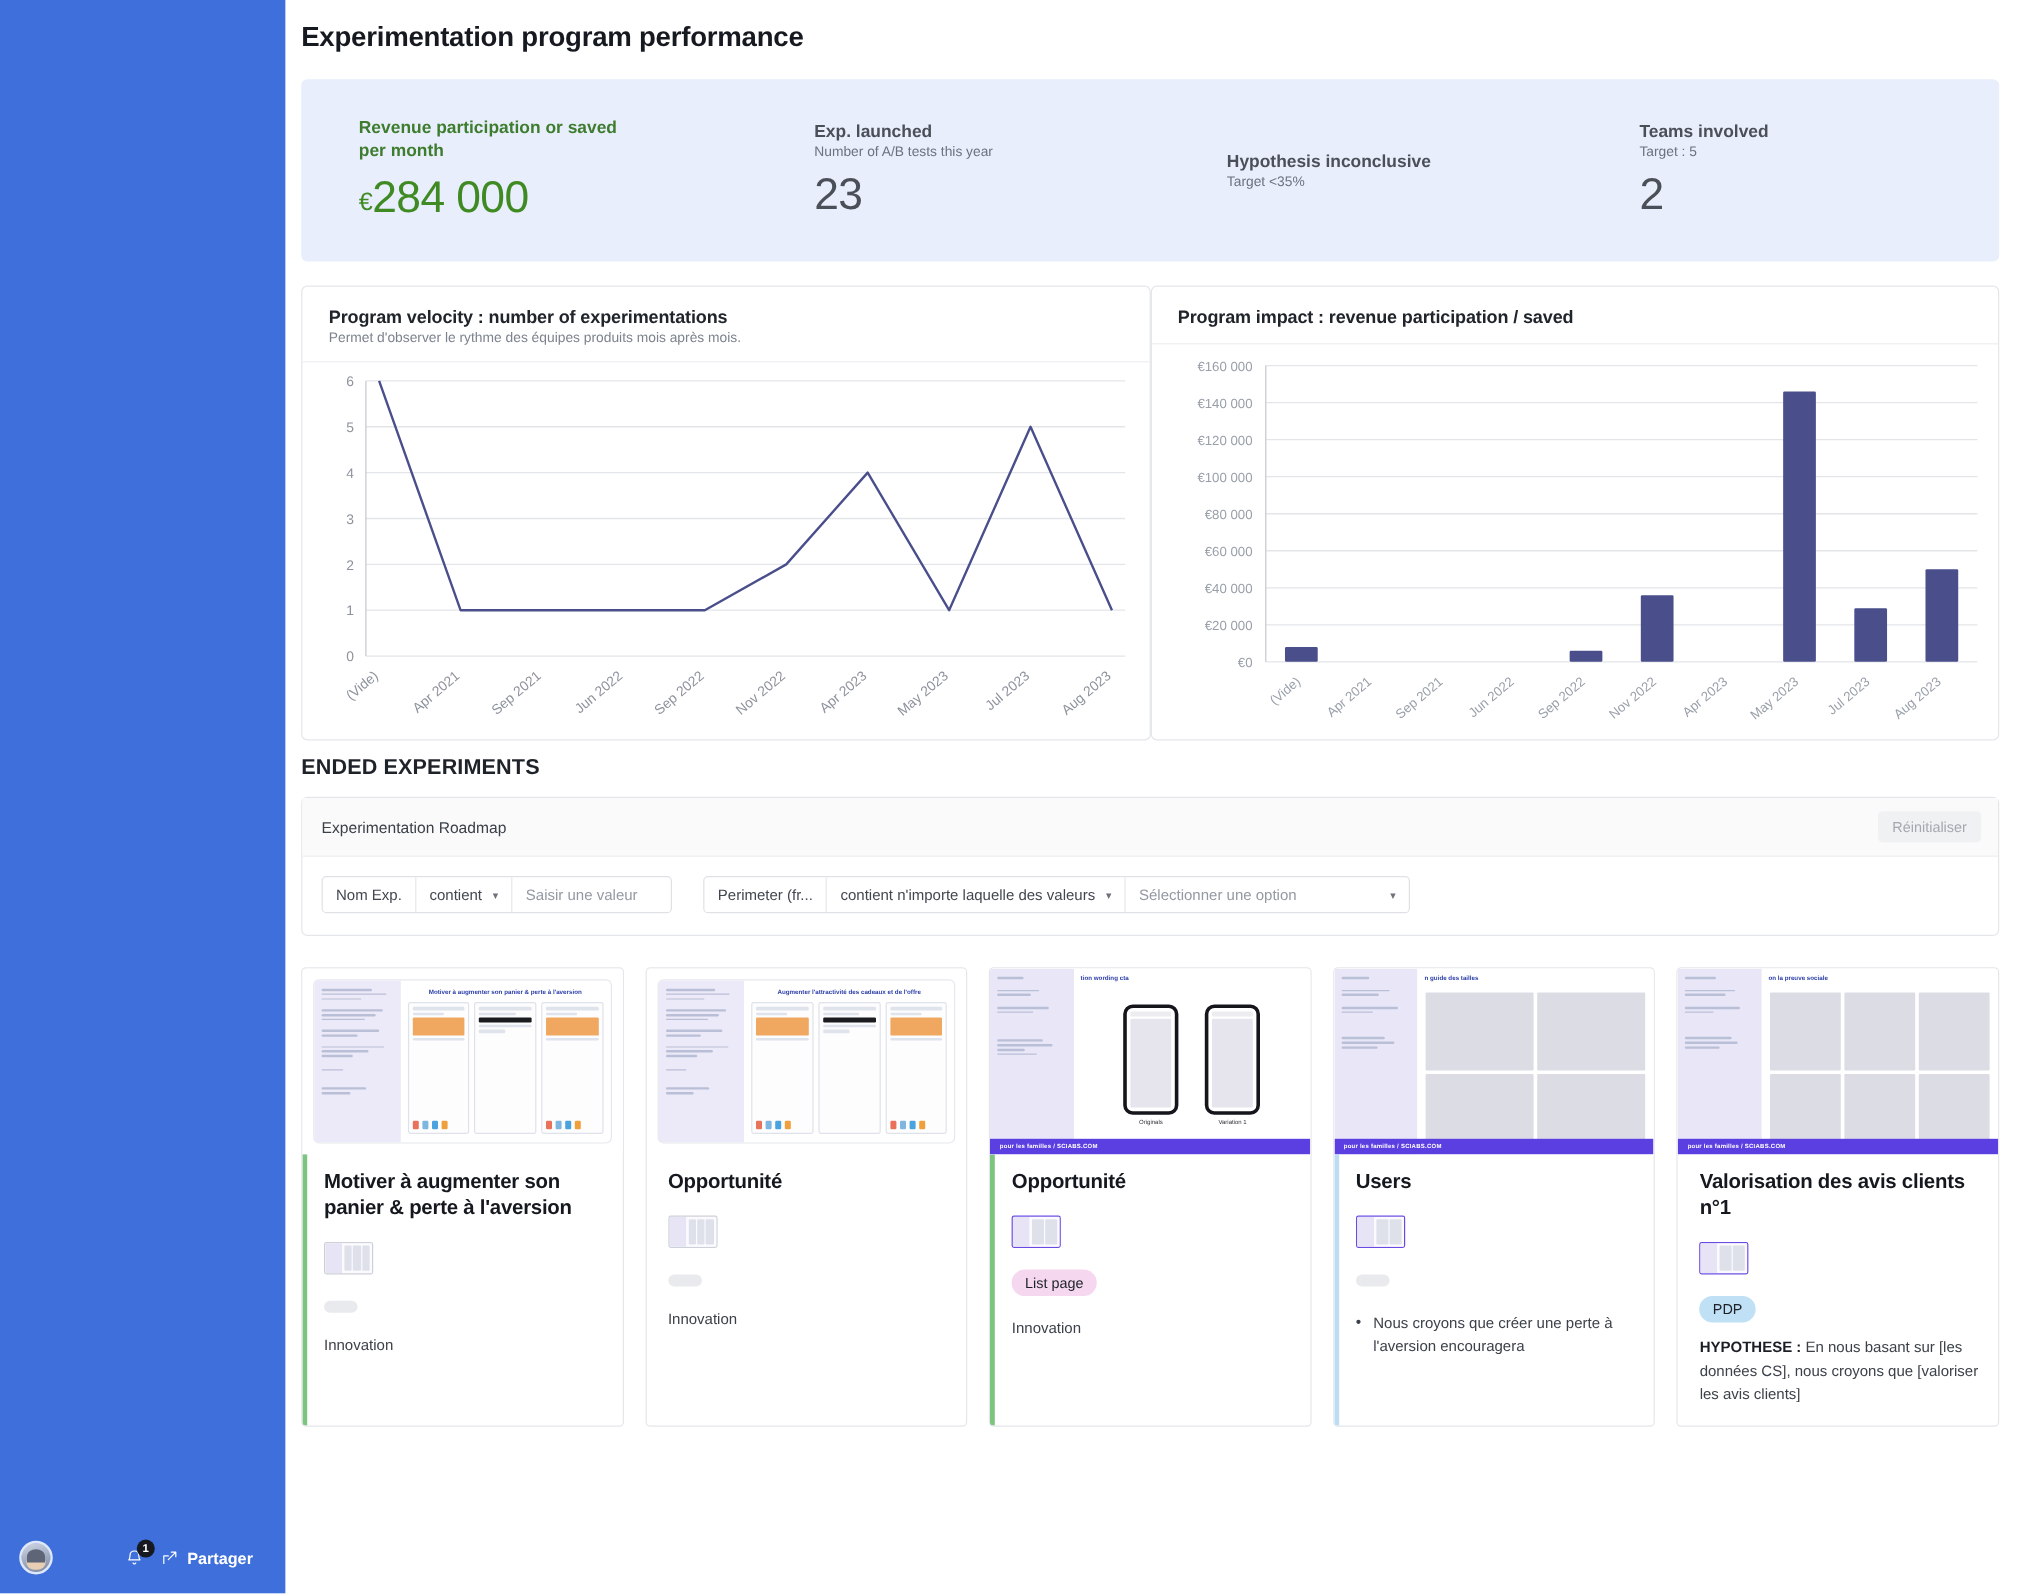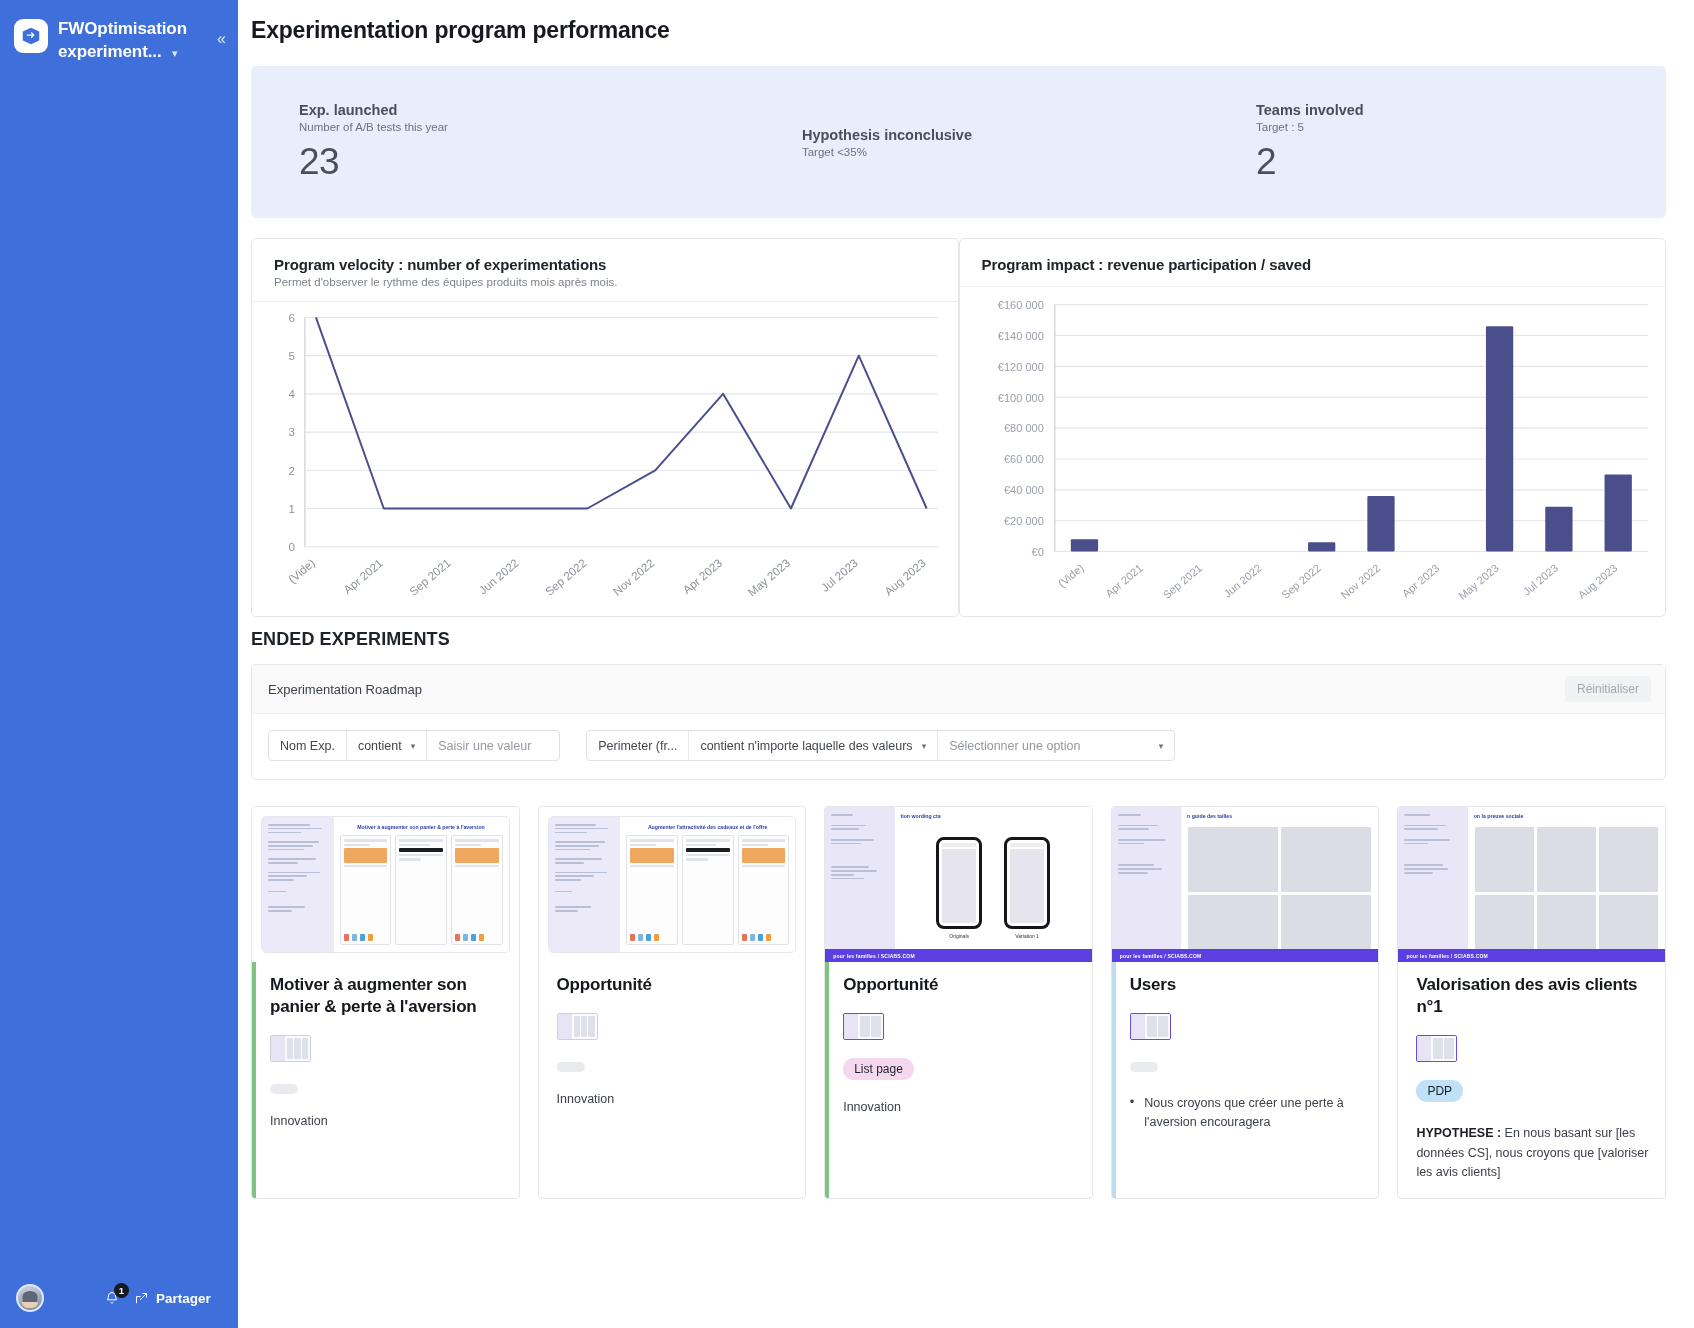--- a/index.html
+++ b/index.html
@@ -211,42 +211,29 @@
     margin-top: 18px; color: #1d2026;
   }
   .pill.pink { background: #f5d8ef; }
   .pill.blue { background: #bfe0f5; }
   .exp-tag { font-size: 12.5px; color: #3c4149; margin-top: 20px; }
   .exp-bullet {
     display: flex; gap: 10px; margin-top: 22px; font-size: 12.5px;
     color: #3c4149; line-height: 1.55;
   }
   .exp-bullet .dot { font-size: 13px; line-height: 1.3; }
-  .exp-hypo { font-size: 12.5px; color: #3c4149; line-height: 1.55; margin-top: 22px; }
+  .exp-hypo { font-size: 12.5px; color: #3c4149; line-height: 1.55; margin-top: 12px; }
   .exp-hypo b { font-weight: 700; color: #1b1e24; }
 </style>
 </head>
 <body>
 
 <div class="app">
 
   <aside class="sidebar">
-    <div class="sb-head">
-      <div class="sb-logo">
-        <svg viewBox="0 0 24 24" fill="none">
-          <path d="M3 7.2 12 3l9 4.2v9.6L12 21 3 16.8z" fill="#3f6fda"></path>
-          <path d="M8 11h7l-2.4-2.4M15 11l-2.4 2.4" stroke="#fff" stroke-width="1.5" stroke-linecap="round" stroke-linejoin="round"></path>
-        </svg>
-      </div>
-      <div class="sb-titlewrap">
-        <span class="sb-title">FWOptimisation experiment...</span>
-        <span class="sb-chev">▾</span>
-      </div>
-      <div class="sb-collapse">«</div>
-    </div>
 
 
     <div class="sb-foot">
       <div class="avatar"></div>
       <div class="bell-wrap">
         <svg viewBox="0 0 24 24" fill="none">
           <path d="M12 3a5.5 5.5 0 0 0-5.5 5.5c0 4-1.5 5.5-1.5 5.5h14s-1.5-1.5-1.5-5.5A5.5 5.5 0 0 0 12 3z" stroke="#ffffff" stroke-width="1.5" stroke-linejoin="round"></path>
           <path d="M10.3 18a1.9 1.9 0 0 0 3.4 0" stroke="#ffffff" stroke-width="1.5" stroke-linecap="round"></path>
         </svg>
         <span class="bell-badge">1</span>
@@ -259,20 +246,26 @@
         <span class="share-label">Partager</span>
       </div>
     </div>
   </aside>
 
   <main class="main">
 
     <h1 class="page-title">Experimentation program performance</h1>
 
     <section class="kpi-band">
+      <div class="kpi">
+        <div class="kpi-label green">Revenue participation or saved per month</div>
+        <div class="kpi-val green">
+          <span class="cur">€</span><span>284 000</span>
+        </div>
+      </div>
       <div class="kpi">
         <div class="kpi-label">Exp. launched</div>
         <div class="kpi-sub">Number of A/B tests this year</div>
         <div class="kpi-val">23</div>
       </div>
       <div class="kpi">
         <div class="kpi-label">Hypothesis inconclusive</div>
         <div class="kpi-sub">Target &lt;35%</div>
       </div>
       <div class="kpi">

